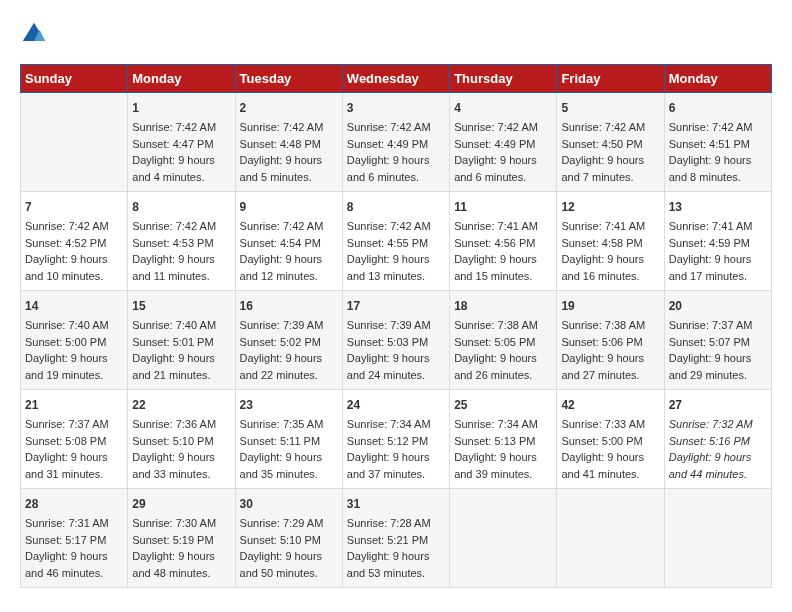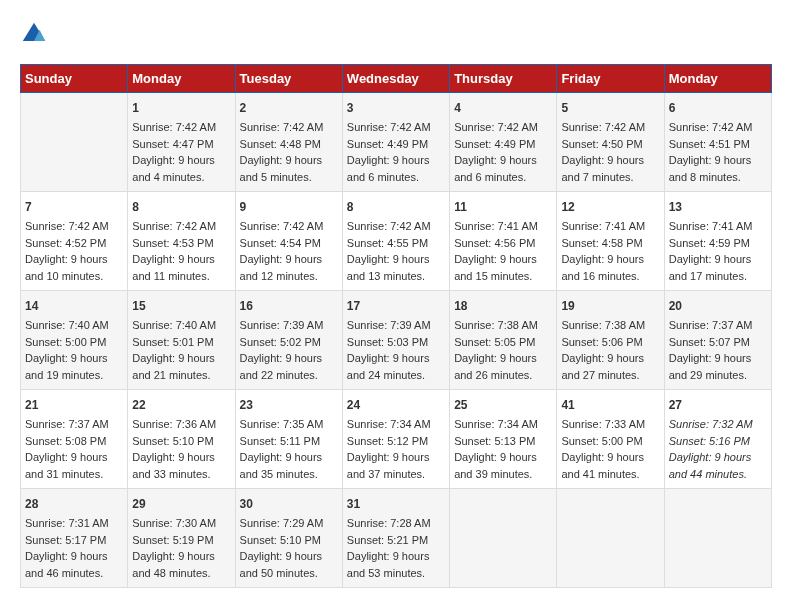--- a/index.html
+++ b/index.html
@@ -228,21 +228,21 @@
 Daylight: 9 hours
 and 35 minutes.</span></td>
         <td><span class="day-number">24</span><span class="day-info" style="white-space: pre-line;">Sunrise: 7:34 AM
 Sunset: 5:12 PM
 Daylight: 9 hours
 and 37 minutes.</span></td>
         <td><span class="day-number">25</span><span class="day-info" style="white-space: pre-line;">Sunrise: 7:34 AM
 Sunset: 5:13 PM
 Daylight: 9 hours
 and 39 minutes.</span></td>
-        <td><span class="day-number">41</span><span class="day-info" style="white-space: pre-line;">Sunrise: 7:33 AM
+        <td><span class="day-number">42</span><span class="day-info" style="white-space: pre-line;">Sunrise: 7:33 AM
 Sunset: 5:00 PM
 Daylight: 9 hours
 and 41 minutes.</span></td>
         <td><span class="day-number">27</span><span class="day-info" style="white-space: pre-line; font-style: italic;">Sunrise: 7:32 AM
 Sunset: 5:16 PM
 Daylight: 9 hours
 and 44 minutes.</span></td>
       </tr>
       <tr>
         <td><span class="day-number">28</span><span class="day-info" style="white-space: pre-line;">Sunrise: 7:31 AM

